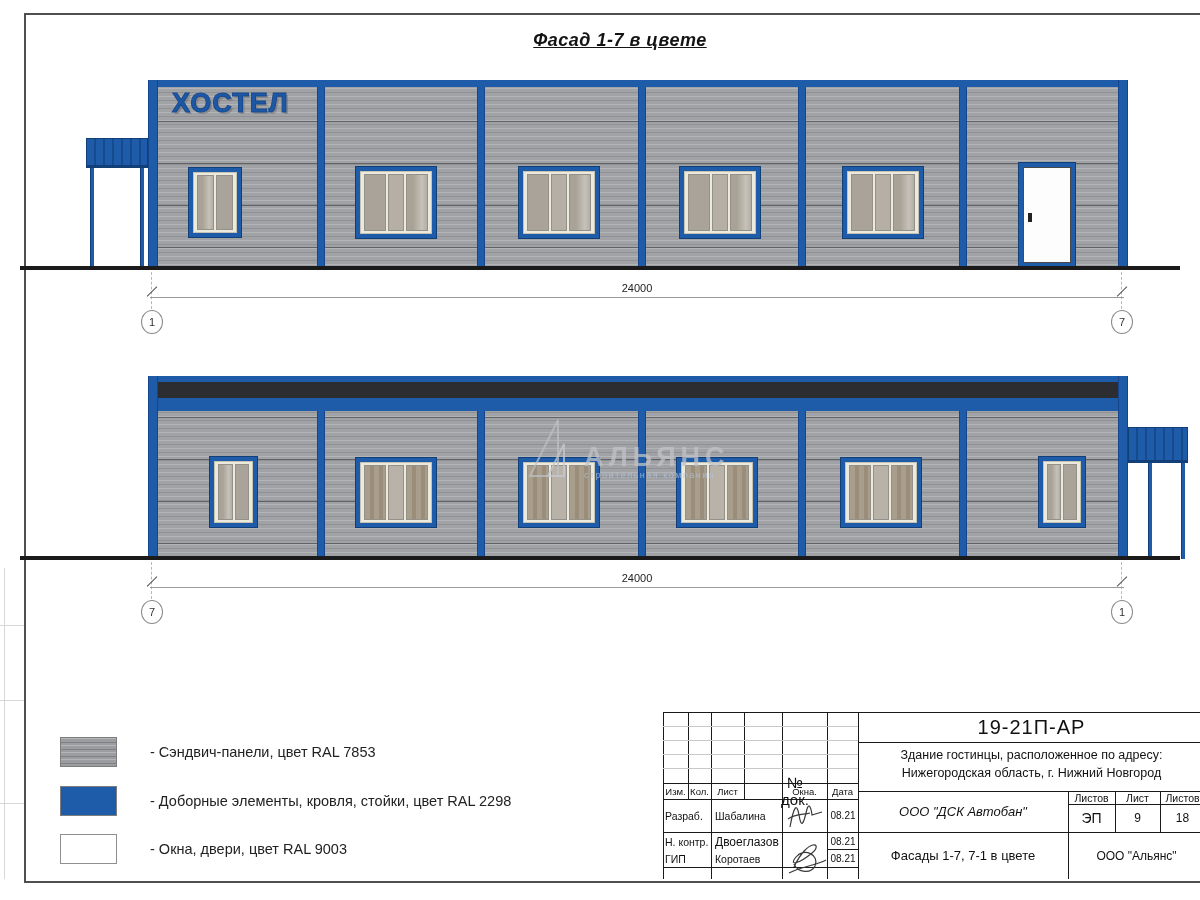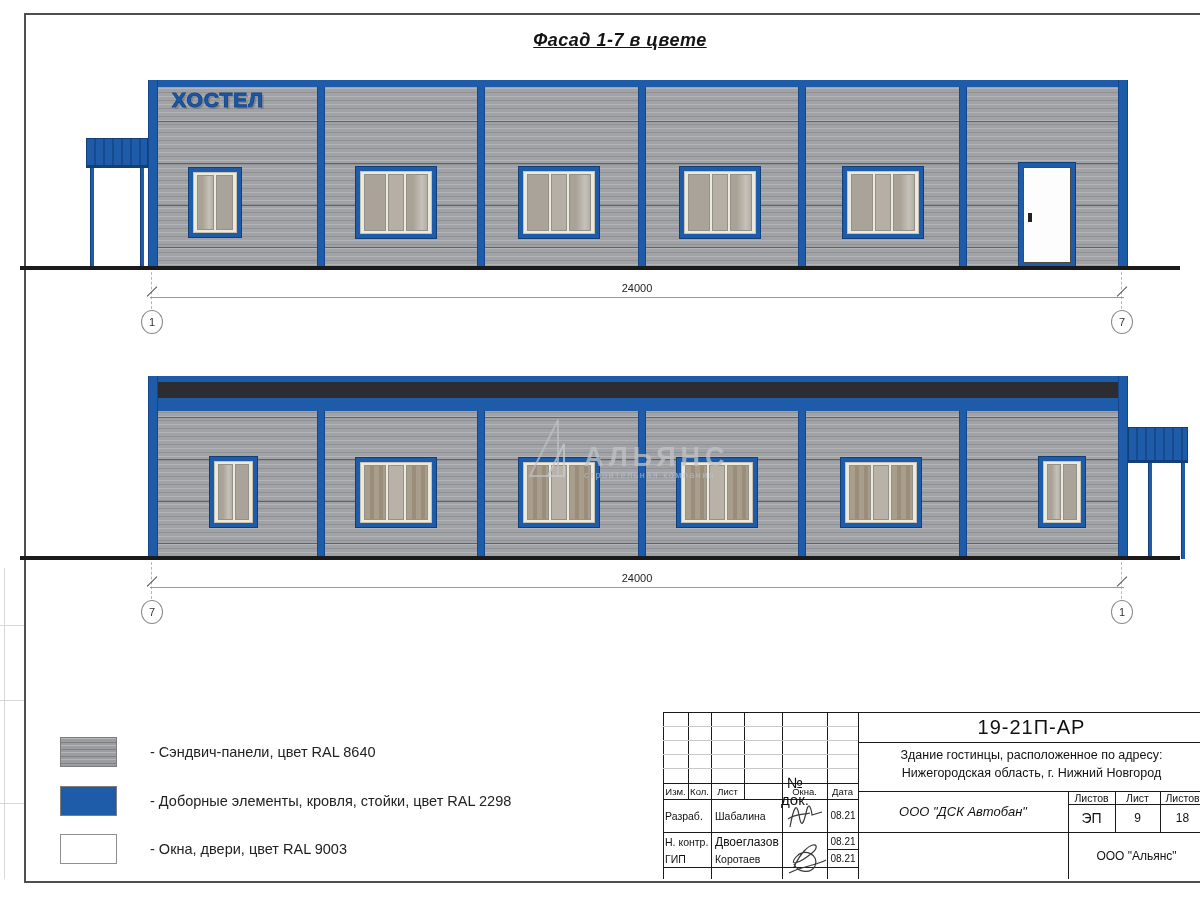--- a/index.html
+++ b/index.html
@@ -20,21 +20,21 @@
   .building{position:absolute;background-color:#a0a2a5;
     background-image:
       repeating-linear-gradient(180deg, rgba(255,255,255,.20) 0 1px, rgba(0,0,0,0) 1px 4px, rgba(0,0,0,.10) 4px 5px, rgba(0,0,0,0) 5px 8px),
       repeating-linear-gradient(180deg, rgba(0,0,0,0) 0 41px, rgba(45,47,50,.55) 41px 42px);
   }
   .blue{background:#1e5caa;}
   .mullion{position:absolute;width:8px;background:#1e5caa;border-left:1px solid #15468b;border-right:1px solid #15468b;box-sizing:border-box;}
   .post{position:absolute;width:10px;background:#1e5caa;border-left:1px solid #15468b;border-right:1px solid #15468b;box-sizing:border-box;}
   .parapet{position:absolute;background:#2b2d30;}
 
-  .sign{position:absolute;font-size:21px;font-weight:800;color:#1d58a7;letter-spacing:1px;
+  .sign{position:absolute;font-size:27px;font-weight:800;color:#1d58a7;letter-spacing:1px;
         text-shadow:2px 2px 0 rgba(100,100,105,.45);-webkit-text-stroke:1px #174a8c;}
 
   
   .canopy{position:absolute;background:repeating-linear-gradient(90deg,#1e5caa 0 7px,#164a8f 7px 9px);
           border:1px solid #123f78;box-sizing:border-box;border-bottom:3px solid #123f78;}
   .cpost{position:absolute;width:4px;background:#1e5caa;border-left:1px solid #123f78;box-sizing:border-box;}
 
   
   .win{position:absolute;background:#1e5caa;border:1px solid #123f78;padding:4px;box-sizing:border-box;}
   .win-in{height:100%;background:#ece9dd;border:1px solid #c6c2b1;display:flex;padding:2px;box-sizing:border-box;}
@@ -232,21 +232,21 @@
   <div class="extline" style="left:151px;top:562px;height:37px"></div>
   <div class="extline" style="left:1121px;top:562px;height:37px"></div>
   <div class="dimline" style="left:150px;top:587px;width:974px"></div>
   <div class="tick" style="left:145px;top:581px"></div>
   <div class="tick" style="left:1115px;top:581px"></div>
   <div class="dimlabel" style="left:557px;top:572px">24000</div>
   <div class="axis" style="left:141px;top:600px">7</div>
   <div class="axis" style="left:1111px;top:600px">1</div>
 
   <div class="sw sw-gray" style="top:737px"></div>
-  <div class="leg-label" style="top:744px">- Сэндвич-панели, цвет RAL 8640</div>
+  <div class="leg-label" style="top:744px">- Сэндвич-панели, цвет RAL 7853</div>
   <div class="sw sw-blue" style="top:786px"></div>
   <div class="leg-label" style="top:793px">- Доборные элементы, кровля, стойки, цвет RAL 2298</div>
   <div class="sw sw-white" style="top:834px"></div>
   <div class="leg-label" style="top:841px">- Окна, двери, цвет RAL 9003</div>
 
   <div class="vl" style="left:663px;top:712px;height:167px"></div>
   <div class="vl" style="left:688px;top:712px;height:87px"></div>
   <div class="vl" style="left:711px;top:712px;height:167px"></div>
   <div class="vl" style="left:744px;top:712px;height:87px"></div>
   <div class="vl" style="left:782px;top:712px;height:167px"></div>
@@ -299,14 +299,15 @@
   <div class="cell" style="left:858px;top:712px;width:347px;height:30px;font-size:20px;letter-spacing:1px">19-21П-АР</div>
   <div class="cell" style="left:858px;top:745px;width:347px;height:20px;font-size:12.5px">Здание гостинцы, расположенное по адресу:</div>
   <div class="cell" style="left:858px;top:763px;width:347px;height:20px;font-size:12.5px">Нижегородская область, г. Нижний Новгород</div>
   <div class="cell" style="left:858px;top:791px;width:210px;height:41px;font-size:13px;font-style:italic">ООО "ДСК Автобан"</div>
   <div class="cell" style="left:1068px;top:791px;width:47px;height:13px;font-size:10.5px">Листов</div>
   <div class="cell" style="left:1115px;top:791px;width:45px;height:13px;font-size:10.5px">Лист</div>
   <div class="cell" style="left:1160px;top:791px;width:45px;height:13px;font-size:10.5px">Листов</div>
   <div class="cell" style="left:1068px;top:804px;width:47px;height:28px;font-size:14px">ЭП</div>
   <div class="cell" style="left:1115px;top:804px;width:45px;height:28px;font-size:12px">9</div>
   <div class="cell" style="left:1160px;top:804px;width:45px;height:28px;font-size:12px">18</div>
+  <div class="cell" style="left:858px;top:832px;width:210px;height:47px;font-size:13px">Фасады 1-7, 7-1 в цвете</div>
   <div class="cell" style="left:1068px;top:832px;width:137px;height:47px;font-size:12px">ООО "Альянс"</div>
 </div>
 
 </body></html>

